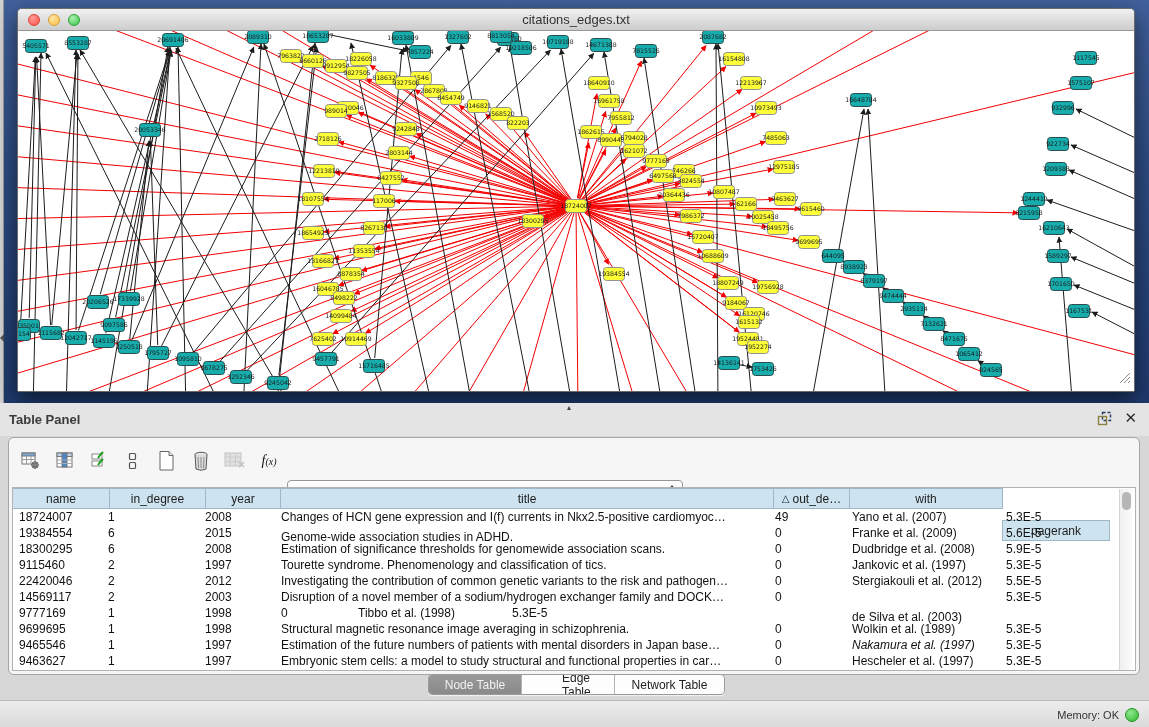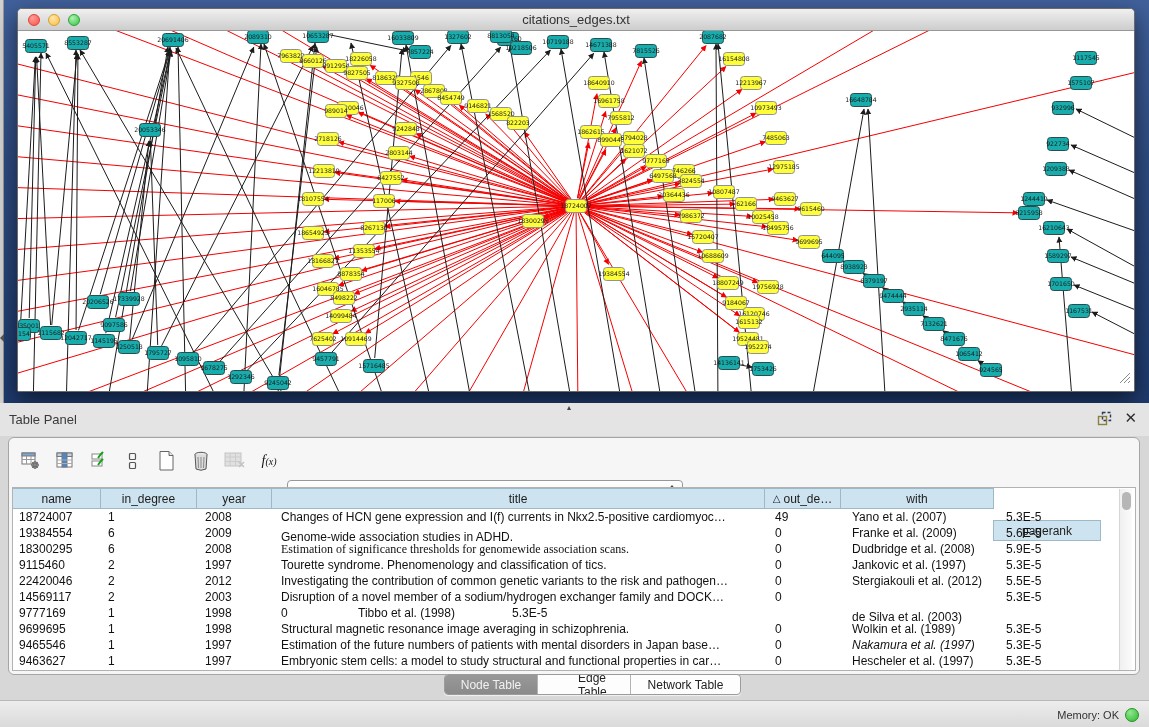--- a/index.html
+++ b/index.html
@@ -31,21 +31,21 @@
   .win-title { position:absolute; left:0; right:0; text-align:center;
     font-size:13px; color:#333; }
   .net-canvas { position:relative; width:1116px; height:360px; overflow:hidden; background:#fff; }
   .net-canvas svg text { font-family:"DejaVu Sans",sans-serif; }
   .resize-grip { position:absolute; right:3px; bottom:3px; }
 
   
   .bottom-area { position:absolute; left:0; top:403px; width:1149px; height:324px;
     background:#d7d7d7; }
   .panel-titlebar { height:33px; background:#e4e4e4; position:relative; }
-  .panel-title { position:absolute; left:9px; top:9px; font-size:13px; color:#3a3a3a; }
+  .panel-title { position:absolute; left:9px; top:9px; font-size:13px; color:#3a3a3a;font-weight:bold; }
   .panel-btns { position:absolute; right:12px; top:7px; display:flex; gap:12px; align-items:center; }
   .float-icon svg { display:block; }
   .close-icon { font-size:15px; font-weight:bold; color:#2e2e2e; line-height:16px; cursor:default; }
   .splitter-handle { position:absolute; left:567px; top:0px; font-size:8px; color:#444; }
 
   .white-box { position:absolute; left:8px; top:34px; width:1132px; height:238px;
     background:#f6f6f6; border:1px solid #a5a5a5; border-radius:6px; }
 
   
   .toolbar { position:absolute; left:10px; top:6px; height:34px; display:flex;
@@ -76,21 +76,21 @@
   .tbody .tr { display:flex; height:16px; align-items:center; }
   .td { font-size:12px; color:#111; white-space:nowrap; overflow:hidden; padding-left:6px; }
   .vscroll { position:absolute; right:3px; top:1px; width:13px; height:181px;
     background:linear-gradient(90deg,#f0f0f0,#fbfbfb); border-left:1px solid #d5d5d5; }
   .vthumb { position:absolute; left:2px; top:3px; width:9px; height:18px;
     border-radius:5px; background:#b6b6b6; }
 
   
   .tabs { position:absolute; left:428px; top:271px; height:21px; display:flex;
     border:1px solid #9b9b9b; border-radius:4px; overflow:hidden;
-    background:#fdfdfd; box-shadow:0 1px 1px rgba(255,255,255,.7);margin-left:16px; }
+    background:#fdfdfd; box-shadow:0 1px 1px rgba(255,255,255,.7); }
   .tab { height:100%; display:flex; align-items:center; justify-content:center;
     font-size:12px; color:#222; border-left:1px solid #b3b3b3; }
   .tab:first-child { border-left:none; }
   .tab.sel { background:linear-gradient(180deg,#999999,#8a8a8a); color:#f2f2f2; }
 
   
   .statusbar { position:absolute; left:0; bottom:0; width:1149px; height:27px;
     background:linear-gradient(180deg,#ededed,#dadada); border-top:1px solid #b9b9b9; }
   .mem { position:absolute; right:10px; top:0; height:27px; display:flex;
     align-items:center; gap:6px; }
@@ -873,21 +873,21 @@
     <div class="combo">
       <div class="combo-label">citations_edges.txt</div>
       <div class="combo-stepper">
         <div class="tri-up"></div>
           <div class="tri-down"></div>
       </div>
     </div>
 
     <div class="table-wrap">
       <div class="thead" id="thead">
-          <div class="th" style="width: 89px; justify-content: center;">
+          <div class="th" style="width: 98px; justify-content: center;">
             <span>name</span>
           </div>
           <div class="th" style="width: 97px;">
             <span>in_degree</span>
           </div>
           <div class="th" style="width: 76px;">
             <span>year</span>
           </div>
           <div class="th" style="width: 494px;">
             <span>title</span>
@@ -909,31 +909,31 @@
             <div class="td" style="width: 97px;">1</div>
             <div class="td" style="width: 76px;">2008</div>
             <div class="td" style="width: 494px;">Changes of HCN gene expression and I(f) currents in Nkx2.5-positive cardiomyoc…</div>
             <div class="td" style="width: 77px;">49</div>
             <div class="td" style="width: 154px;">Yano et al. (2007)</div>
             <div class="td" style="width: 95px;">5.3E-5</div>
           </div>
           <div class="tr">
             <div class="td" style="width: 89px;">19384554</div>
             <div class="td" style="width: 97px;">6</div>
-            <div class="td" style="width: 76px;">2009</div>
+            <div class="td" style="width: 76px;">2015</div>
             <div class="td" style="width: 494px; margin-top: 8px;">Genome-wide association studies in ADHD.</div>
             <div class="td" style="width: 77px;">0</div>
             <div class="td" style="width: 154px;">Franke et al. (2009)</div>
             <div class="td" style="width: 95px;">5.6E-5</div>
           </div>
           <div class="tr">
             <div class="td" style="width: 89px;">18300295</div>
             <div class="td" style="width: 97px;">6</div>
             <div class="td" style="width: 76px;">2008</div>
-            <div class="td" style="width: 494px; font-family: Liberation Serif, serif;">Estimation of significance thresholds for genomewide association scans.</div>
+            <div class="td" style="width: 494px;">Estimation of significance thresholds for genomewide association scans.</div>
             <div class="td" style="width: 77px;">0</div>
             <div class="td" style="width: 154px;">Dudbridge et al. (2008)</div>
             <div class="td" style="width: 95px;">5.9E-5</div>
           </div>
           <div class="tr">
             <div class="td" style="width: 89px;">9115460</div>
             <div class="td" style="width: 97px;">2</div>
             <div class="td" style="width: 76px;">1997</div>
             <div class="td" style="width: 494px;">Tourette syndrome. Phenomenology and classification of tics.</div>
             <div class="td" style="width: 77px;">0</div>

